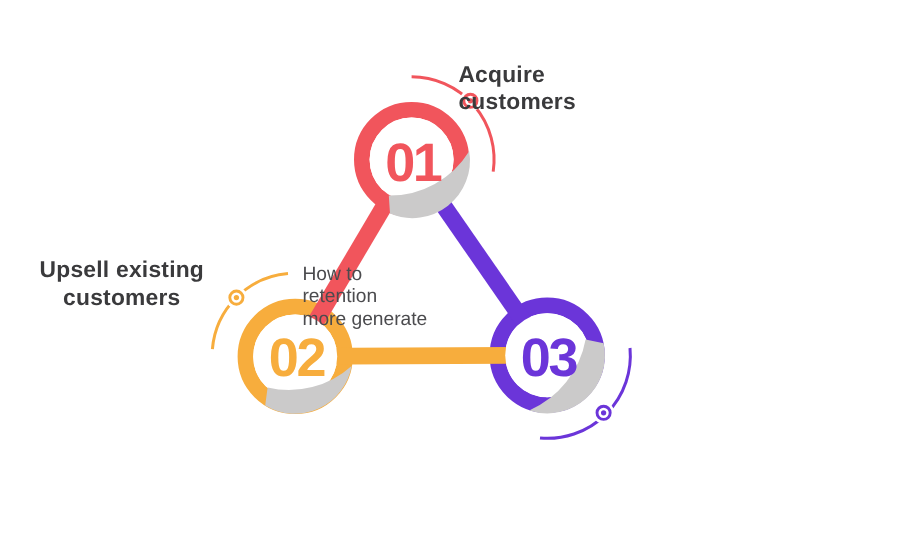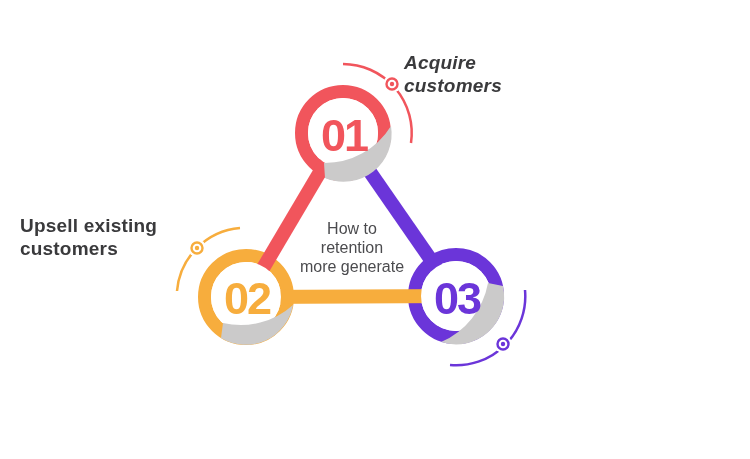--- a/index.html
+++ b/index.html
@@ -20,27 +20,27 @@
   }
   .label {
     position: absolute;
     font-weight: 700;
     font-size: 19px;
     line-height: 23px;
     color: #3a3a3c;
     letter-spacing: 0.2px;
     white-space: nowrap;
   }
-  .label.right { text-align: left; }
+  .label.right { text-align: center; }
   .center-text {
     position: absolute;
     left: 252px;
     top: 219px;
     width: 200px;
-    text-align: center;
+    text-align: left;
     font-weight: 400;
     font-size: 16px;
     line-height: 19px;
     color: #4b4b4e;
   }
 </style>
 </head>
 <body>
 
 <div class="canvas">
@@ -87,21 +87,21 @@
       <circle cx="503" cy="344" r="2.2" fill="#6b35d9"></circle>
     </g>
   </svg>
 
   <div class="center-text">
     <div>How to</div>
     <div>retention</div>
     <div>more generate</div>
   </div>
 
-  <div class="label" style="left:404px; top:51px;font-style:italic;">
+  <div class="label" style="left:382px; top:51px;">
     <div>Acquire</div>
     <div>customers</div>
   </div>
 
   <div class="label right" style="left:20px; top:214px; width:163px;">
     <div>Upsell existing</div>
     <div>customers</div>
   </div>
 
 

